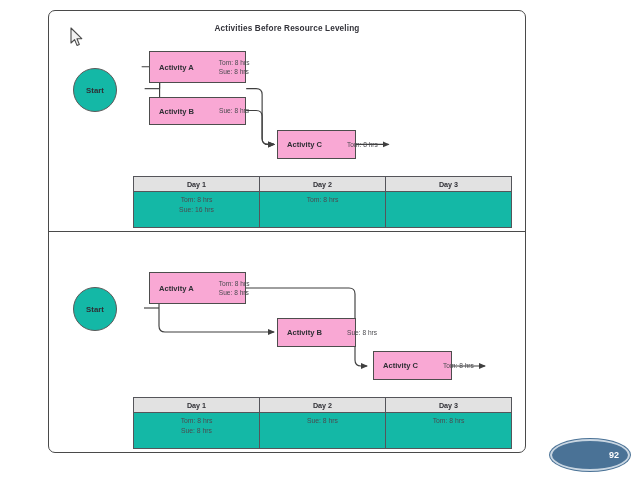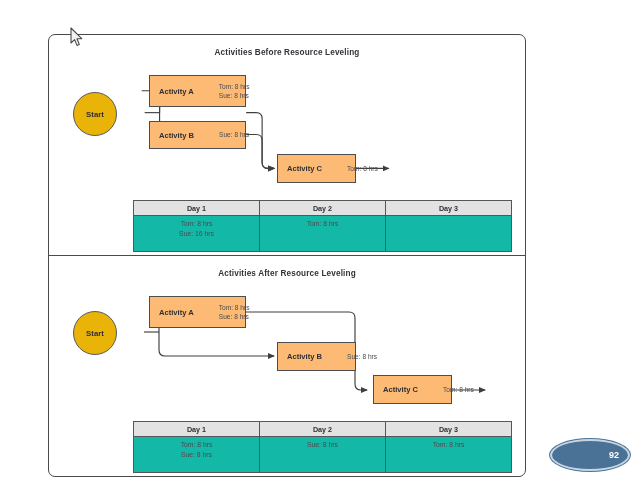--- a/index.html
+++ b/index.html
@@ -14,21 +14,21 @@
     position: relative;
     overflow: hidden;
     font-family: "Liberation Sans", sans-serif;
     color: #3a3a3a;
   }
 
   
   #slide {
     position: absolute;
     left: 48px;
-    top: 34px;
+    top: 10px;
     width: 478px;
     height: 443px;
     border: 1.4px solid #4a4a4a;
     border-radius: 7px;
     background: #ffffff;
     box-sizing: border-box;
   }
   .panel {
     position: absolute;
     left: 0;
@@ -59,21 +59,21 @@
     width: 478px;
     height: 100%;
     overflow: visible;
   }
 
   
   .node {
     position: absolute;
     box-sizing: border-box;
     border: 1.2px solid #4d4d4d;
-    background: #fdba74;
+    background: #f9a8d4;
     display: flex;
     align-items: center;
     gap: 25px;
     padding: 0 9px;
   }
   .node-name {
     font-size: 7.6px;
     font-weight: bold;
     color: #2f2f35;
     white-space: nowrap;
@@ -83,21 +83,21 @@
     line-height: 9.2px;
     color: #4b4b50;
     white-space: nowrap;
   }
 
   .start-node {
     position: absolute;
     width: 42px;
     height: 42px;
     border-radius: 50%;
-    background: #eab308;
+    background: #14b8a6;
     border: 1.3px solid #5a5a5a;
     display: flex;
     align-items: center;
     justify-content: center;
     font-size: 7.8px;
     font-weight: bold;
     color: #2f2f35;
   }
 
   
@@ -218,21 +218,20 @@
           <td>Tom: 8 hrs<br>Sue: 16 hrs</td>
           <td>Tom: 8 hrs</td>
           <td></td>
         </tr>
       </tbody>
     </table>
   </div>
 
   <div class="panel" id="panel-after">
 
-    <div class="panel-title" id="title-after">Activities After Resource Leveling</div>
 
     <svg class="diagram" viewBox="0 0 478 222">
       <defs>
         <marker id="ah2" markerWidth="7" markerHeight="7" refX="6" refY="3" orient="auto" markerUnits="userSpaceOnUse">
           <path d="M0,0 L7,3 L0,6 z" fill="#3f3f3f"></path>
         </marker>
       </defs>
       <g fill="none" stroke="#3f3f3f" stroke-width="1.15">
 
         <path d="M95,76 H110"></path>

